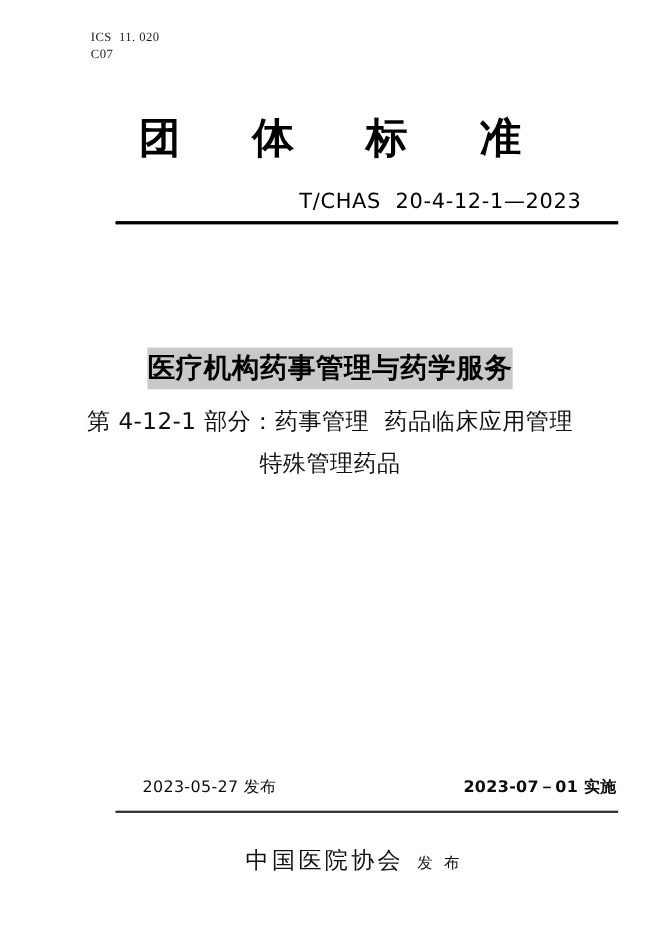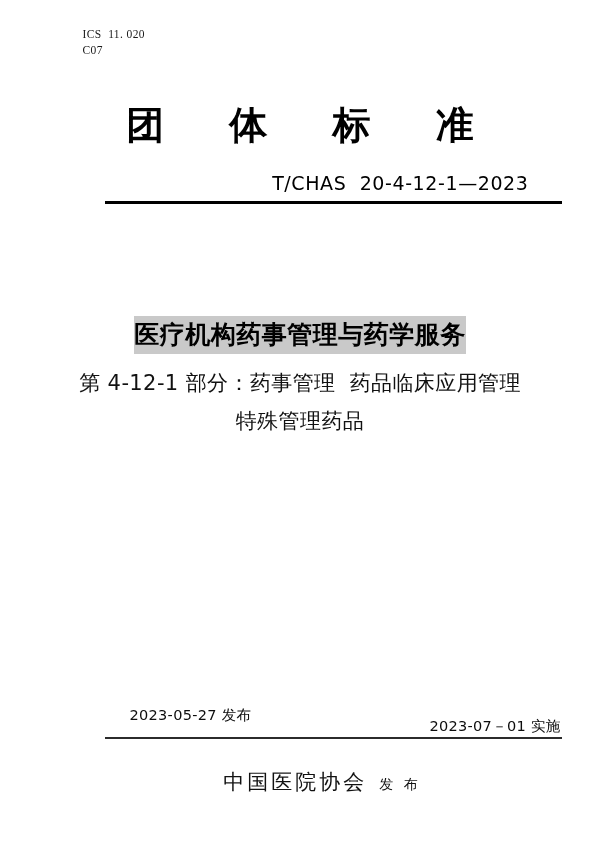--- a/index.html
+++ b/index.html
@@ -139,22 +139,23 @@
   .date-issue {
     position: absolute;
     left: -15px;
     top: 0;
     white-space: pre;
     margin-left: 40px;
   }
   .date-effective {
     position: absolute;
     right: 1px;
-    top: 11px;
-    white-space: pre;
+    top: 0;
+    white-space: pre;
+    font-weight: bold;
   }
 
   
   .publisher {
     position: absolute;
     left: 0;
     right: 0;
     top: 768px;
     text-align: center;
     color: #111111;

